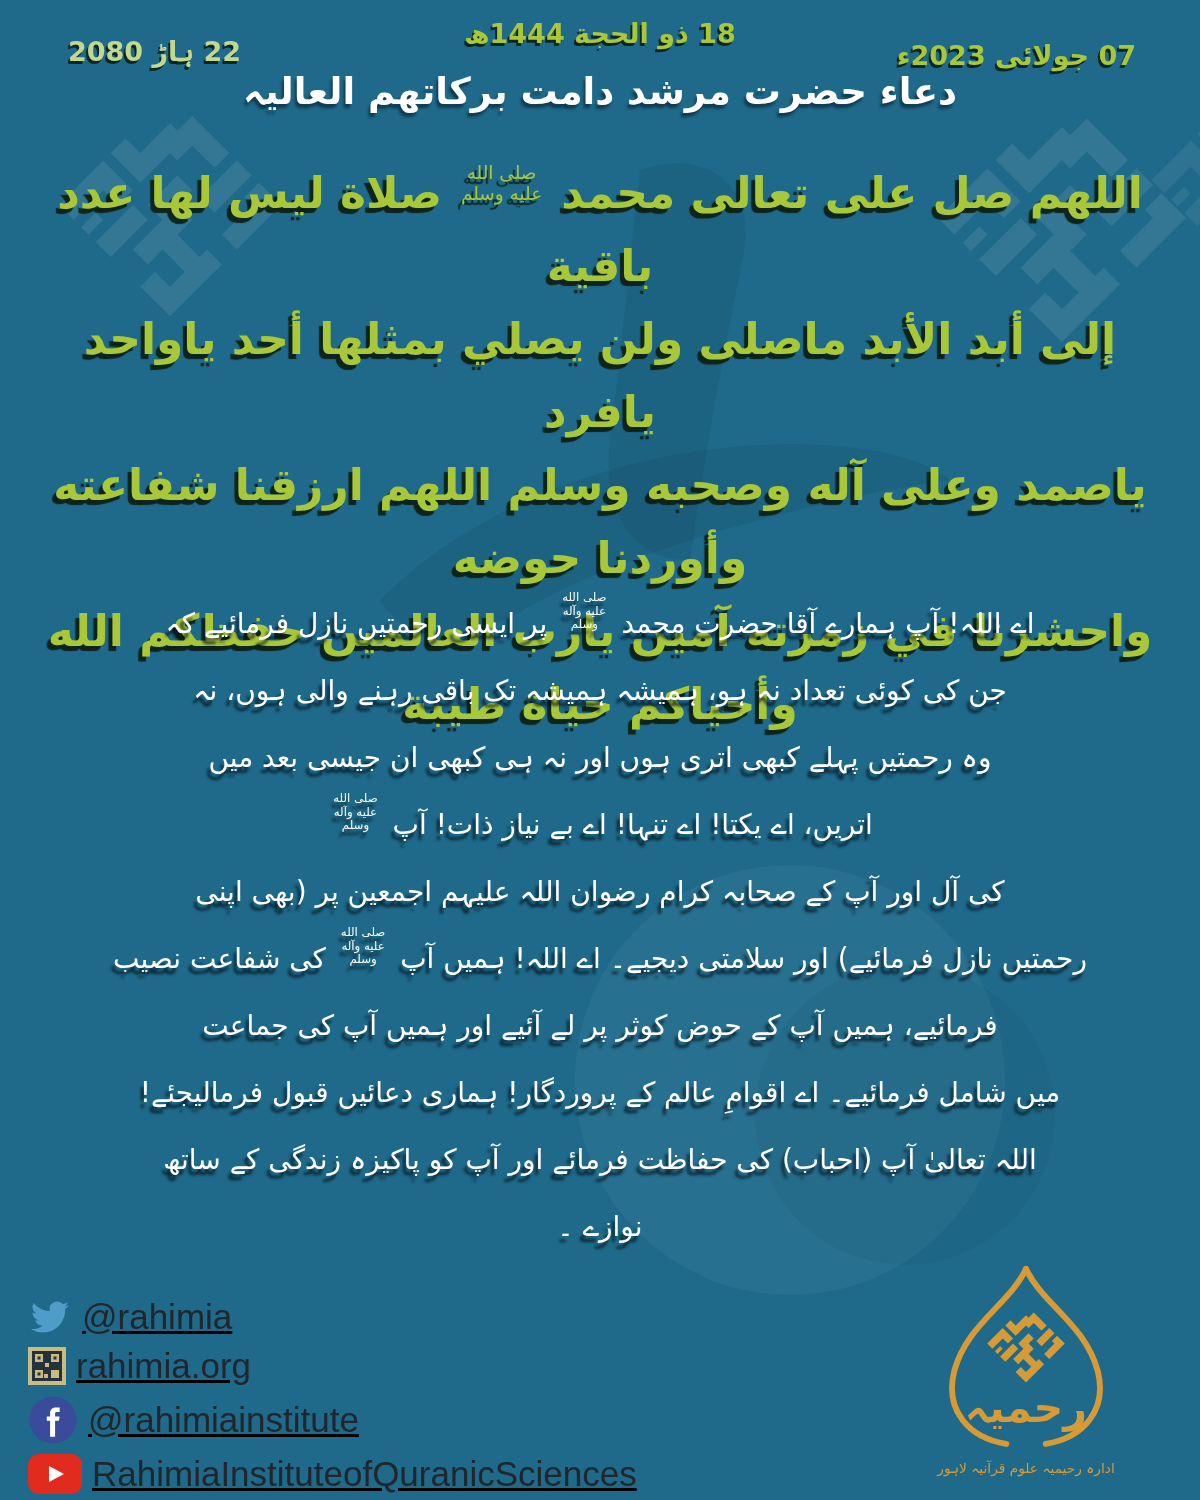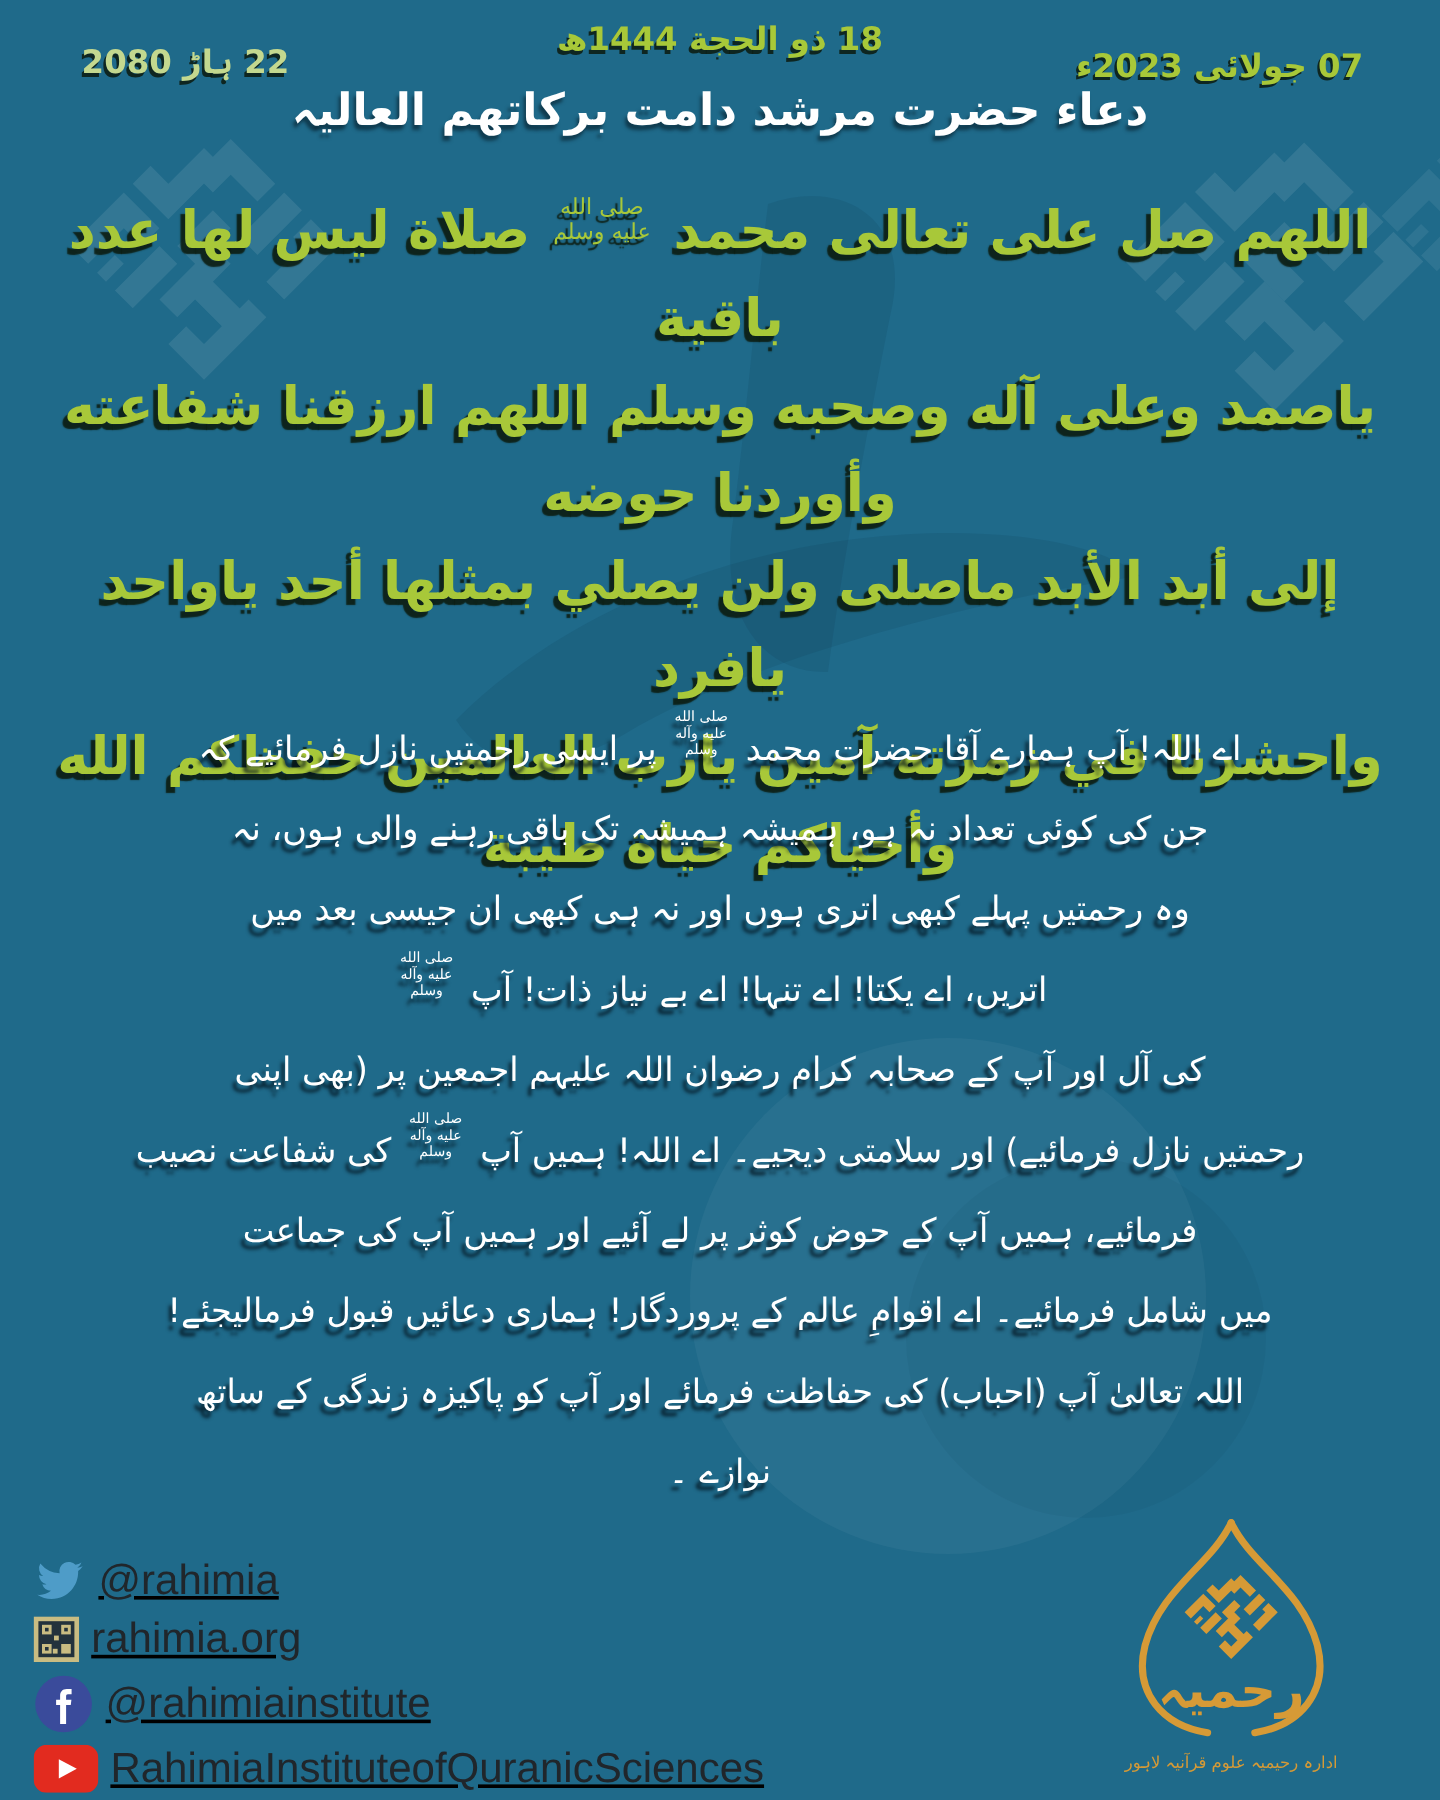--- a/index.html
+++ b/index.html
@@ -68,22 +68,22 @@
     </g>
   </svg>
 
   <div class="date date-left rtl">22 ہاڑ 2080</div>
   <div class="date date-center rtl">18 ذو الحجة 1444ھ</div>
   <div class="date date-right rtl">07 جولائی 2023ء</div>
   <h1 class="title rtl">دعاء حضرت مرشد دامت برکاتھم العالیہ</h1>
 
   <section class="arabic rtl">
       <div class="tline"><span>اللهم صل على تعالی محمد </span><span class="honorific">صلى الله عليه وسلم</span><span> صلاة ليس لها عدد باقية</span></div>
+      <div class="tline"><span>إلى أبد الأبد ماصلى ولن يصلي بمثلها أحد ياواحد يافرد</span></div>
       <div class="tline"><span>ياصمد وعلى آله وصحبه وسلم اللهم ارزقنا شفاعته وأوردنا حوضه</span></div>
-      <div class="tline"><span>إلى أبد الأبد ماصلى ولن يصلي بمثلها أحد ياواحد يافرد</span></div>
       <div class="tline"><span>واحشرنا في زمرته آمين يارب العالمين حفظكم الله وأحياكم حياة طيبة</span></div>
     </section>
 
   <section class="urdu rtl">
       <div class="tline"><span>اے اللہ! آپ ہمارے آقا حضرت محمد </span><span class="honorific">صلى الله عليه وآله وسلم</span><span> پر ایسی رحمتیں نازل فرمائیے کہ</span></div>
       <div class="tline"><span>جن کی کوئی تعداد نہ ہو، ہمیشہ ہمیشہ تک باقی رہنے والی ہوں، نہ</span></div>
       <div class="tline"><span>وہ رحمتیں پہلے کبھی اتری ہوں اور نہ ہی کبھی ان جیسی بعد میں</span></div>
       <div class="tline"><span>اتریں، اے یکتا! اے تنہا! اے بے نیاز ذات! آپ </span><span class="honorific">صلى الله عليه وآله وسلم</span></div>
       <div class="tline"><span>کی آل اور آپ کے صحابہ کرام رضوان اللہ علیہم اجمعین پر (بھی اپنی</span></div>
       <div class="tline"><span>رحمتیں نازل فرمائیے) اور سلامتی دیجیے۔ اے اللہ! ہمیں آپ </span><span class="honorific">صلى الله عليه وآله وسلم</span><span> کی شفاعت نصیب</span></div>

